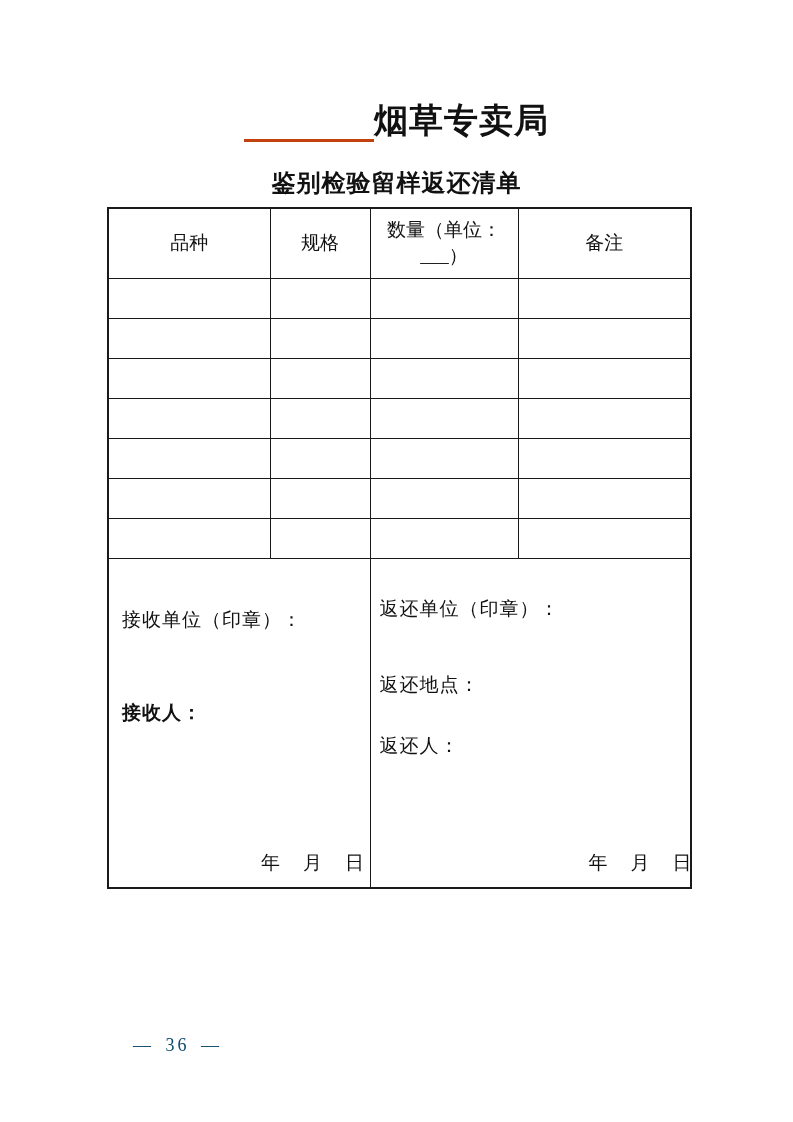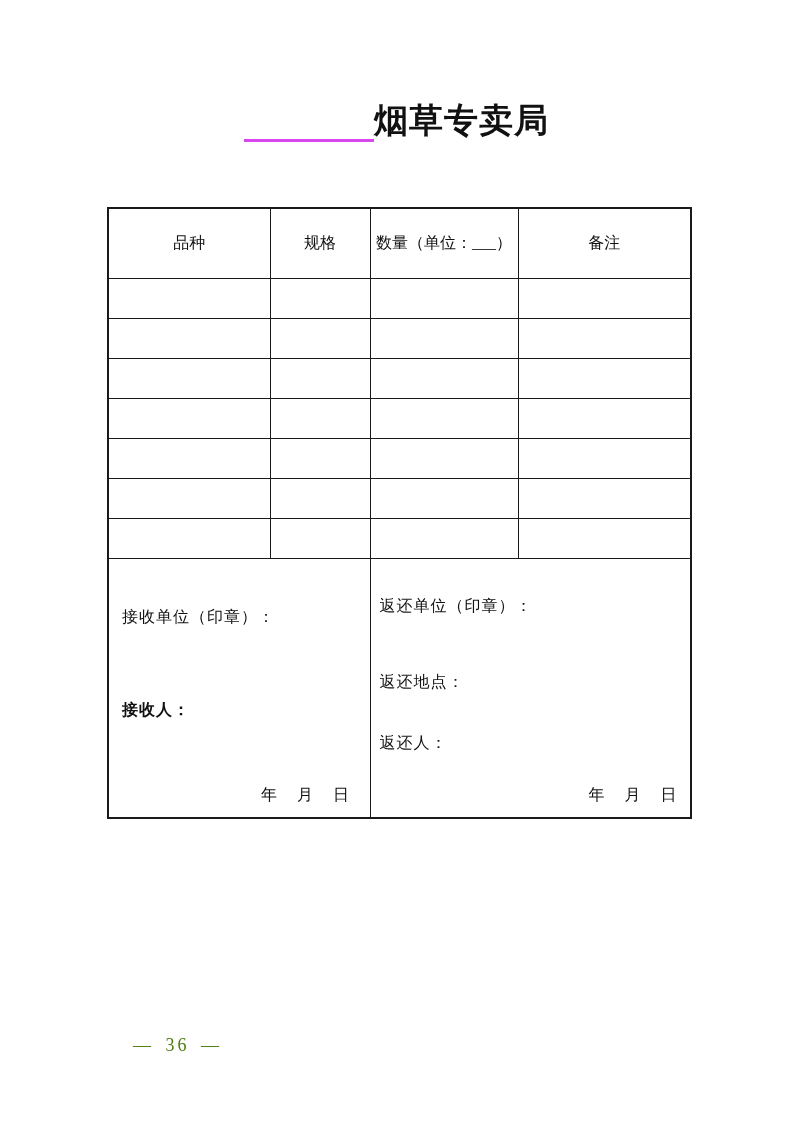--- a/index.html
+++ b/index.html
@@ -22,21 +22,21 @@
     top: 101px;
     text-align: center;
     font-size: 34px;
     font-weight: bold;
     letter-spacing: 1px;
     white-space: nowrap;
     line-height: 1.2;
   }
   .title-blank {
     color: transparent;
-    border-bottom: 3px solid #d946ef;
+    border-bottom: 3px solid #c2410c;
     padding: 0 2px;
   }
   .form-title {
     position: absolute;
     left: 0; right: 0;
     top: 169px;
     text-align: center;
     font-size: 24px;
     font-weight: bold;
     letter-spacing: 1px;
@@ -44,66 +44,67 @@
   }
 
   
   table.form-table {
     position: absolute;
     left: 107px;
     top: 207px;
     width: 583px;
     border-collapse: collapse;
     table-layout: fixed;
-    font-size: 16px;
+    font-size: 19px;
     color: #111;
   }
   table.form-table, table.form-table td, table.form-table th {
     border: 1.6px solid #1a1a1a;
   }
   table.form-table { border-width: 2px; }
   table.form-table th {
     font-weight: normal;
     text-align: center;
     vertical-align: middle;
   }
   tr.header-row   { height: 70px; }
   tr.empty-row    { height: 40px; }
   tr.total-row    { height: 41px; }
-  tr.footer-row   { height: 260px; }
+  tr.footer-row   { height: 330px; }
   td.total-cell { text-align: center; vertical-align: middle; letter-spacing: 2px; }
   td.footer-cell { position: relative; vertical-align: top; }
   .footer-label { position: absolute; white-space: nowrap; letter-spacing: 1px; }
   .fl-unit   { left: 13px;  top: 48px;  }
   .fl-person { left: 13px;  top: 141px; font-weight: bold; }
   .fl-date   { left: 152px; bottom: 11px; letter-spacing: 2px; }
   .fr-unit   { left: 9px;   top: 37px; font-family: Liberation Serif, serif;  }
   .fr-place  { left: 9px;   top: 113px; }
   .fr-person { left: 9px;   top: 174px; font-family: Liberation Serif, serif; }
   .fr-date   { left: 218px; bottom: 11px; letter-spacing: 2px; }
 
   
   .page-number {
     position: absolute;
     left: 133px;
     top: 1035px;
     font-size: 18px;
     letter-spacing: 3px;
     word-spacing: 4px;
-    color: #4d7c0f;
+    color: #0c4a6e;
     white-space: nowrap;
   }
 </style>
 </head>
 <body>
 
 <div class="page">
 
   <div class="org-title"><span class="title-blank">_______</span><span>烟草专卖局</span></div>
 
+  <div class="form-title">鉴别检验留样返还清单</div>
 
   <table class="form-table">
     <colgroup>
       <col style="width:162px">
       <col style="width:100px">
       <col style="width:148px">
       <col style="width:173px">
     </colgroup>
     <tbody>
       <tr class="header-row">

